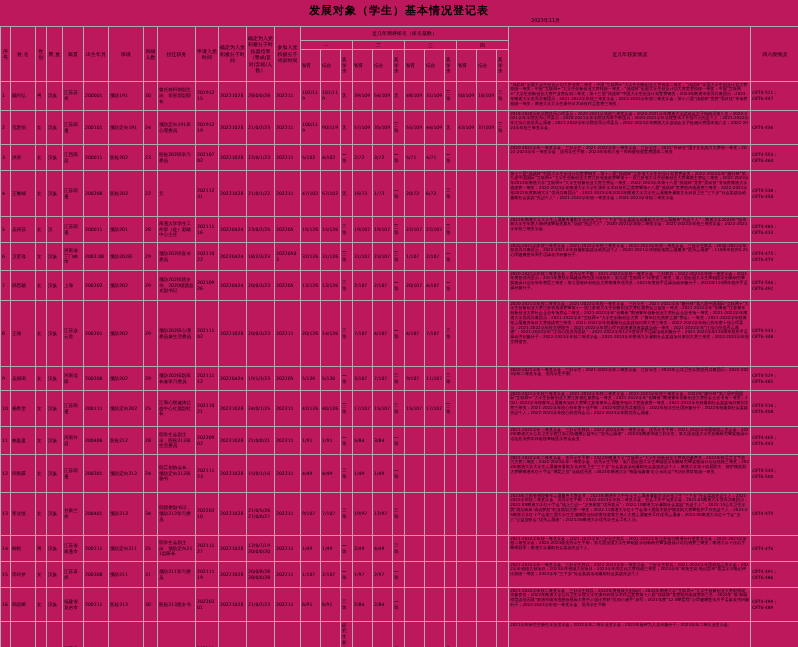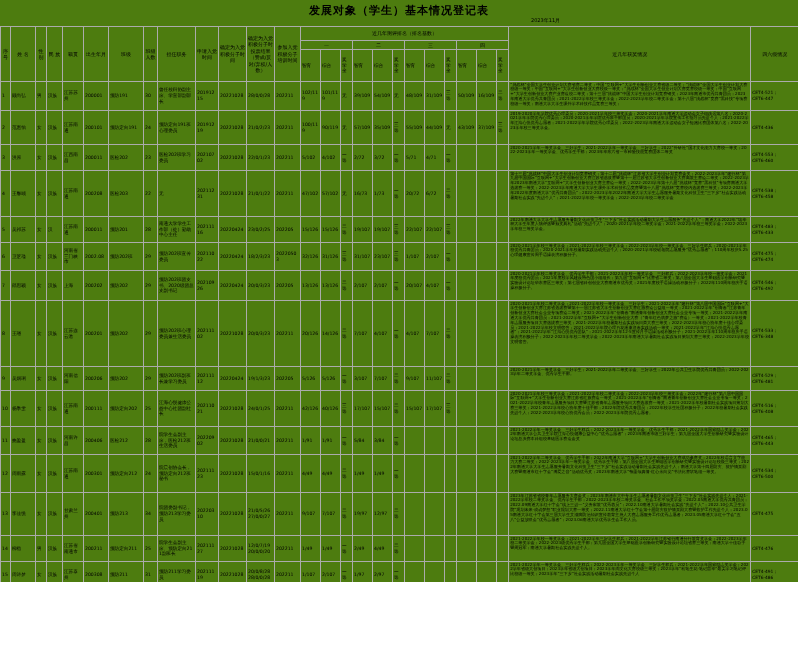--- a/index.html
+++ b/index.html
@@ -1,16 +1,16 @@
 <!DOCTYPE html>
 <html><head>
 <meta charset="utf-8">
 <style>
   html,body{margin:0;padding:0;background:#fff;}
-  .sheet{position:relative;width:798px;height:582px;background:#4d7c0f;overflow:hidden;
+  .sheet{position:relative;width:798px;height:647px;background:#be185d;overflow:hidden;
          font-family:"DejaVu Sans",sans-serif;color:#000;}
   .title{position:absolute;top:3px;left:0;width:100%;text-align:center;
          font-size:11px;font-weight:bold;letter-spacing:1px;}
   .date{position:absolute;top:17px;left:531px;font-size:5px;}
   table{position:absolute;top:26px;left:0;width:798px;border-collapse:collapse;table-layout:fixed;}
   th,td{border:0.6px solid #ababab;font-weight:normal;font-size:4.6px;line-height:1.3;
         padding:0.5px 1px;vertical-align:middle;text-align:left;
         word-break:break-all;white-space:pre-line;overflow:hidden;}
   thead tr.grp1 th{text-align:center;height:12px;font-size:5px;}
   thead tr.grp2 th{text-align:center;height:7px;font-size:5px;}

